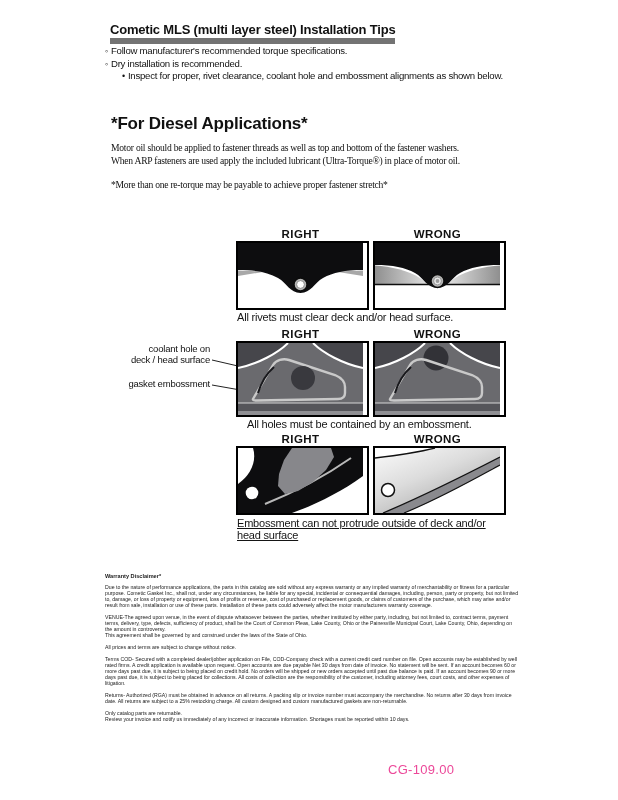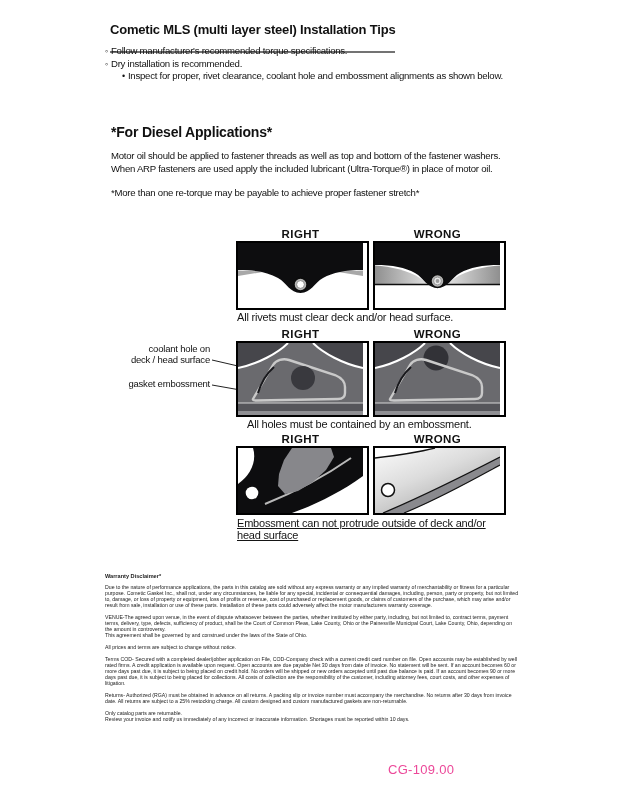--- a/index.html
+++ b/index.html
@@ -2,32 +2,32 @@
 <html><head>
 <meta charset="utf-8">
 <style>
   html,body{margin:0;padding:0;background:#ffffff;}
   #page{position:relative;width:618px;height:800px;background:#ffffff;overflow:hidden;
         font-family:"Liberation Sans","DejaVu Sans",sans-serif;color:#111;}
   .abs{position:absolute;}
 
   
   #title{left:110px;top:22px;font-size:13px;font-weight:bold;letter-spacing:-0.2px;
-         border-bottom:2px solid #737373;padding-bottom:14px;display:inline-block;}
+         border-bottom:6px solid #737373;padding-bottom:1px;display:inline-block;}
 
   
   #tips{left:105px;top:45px;font-size:9.6px;letter-spacing:-0.25px;line-height:12.6px;white-space:nowrap;}
   .bullet::before{content:"◦";margin-right:3px;font-size:9px;}
   .subbullet{padding-left:17px;}
   .subbullet::before{content:"•";margin-right:3px;font-size:9px;}
 
   
   #diesel{left:111px;top:118px;font-size:9.6px;letter-spacing:-0.25px;line-height:12.3px;}
-  #diesel h2{margin:8px 0 6px 0;font-size:14px;letter-spacing:-0.2px;}
-  #diesel p{margin:12px 0 8px 0;white-space:pre;}
+  #diesel h2{margin:0 0 6px 0;font-size:17px;letter-spacing:-0.2px;}
+  #diesel p{margin:12px 0 8px 0;white-space:pre;font-family:Liberation Serif, serif;}
 
   
   .dg-header{font-size:11.5px;font-weight:bold;letter-spacing:0.4px;width:129px;text-align:center;}
   .panel{width:129px;border:2px solid #000;background:#fff;line-height:0;}
   .caption{font-size:11px;letter-spacing:-0.2px;line-height:11.5px;color:#151515;}
   .dlabel{font-size:9.5px;letter-spacing:-0.2px;text-align:right;width:120px;}
 
   
   #warranty{left:105px;top:573px;width:414px;font-size:5.2px;line-height:6px;color:#222;}
   #warranty h3{margin:0 0 5px 0;font-size:5.6px;}

